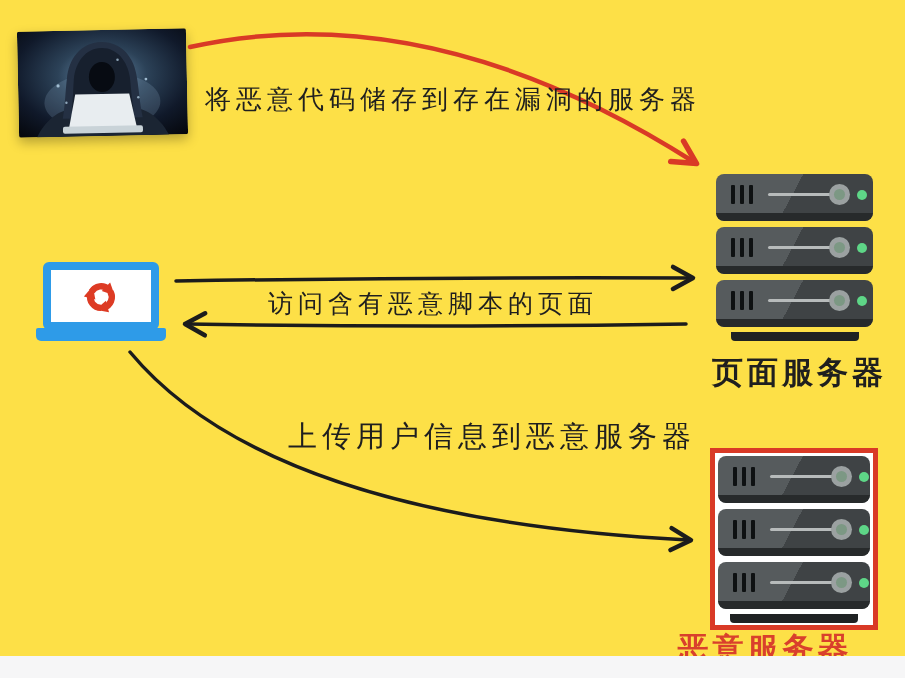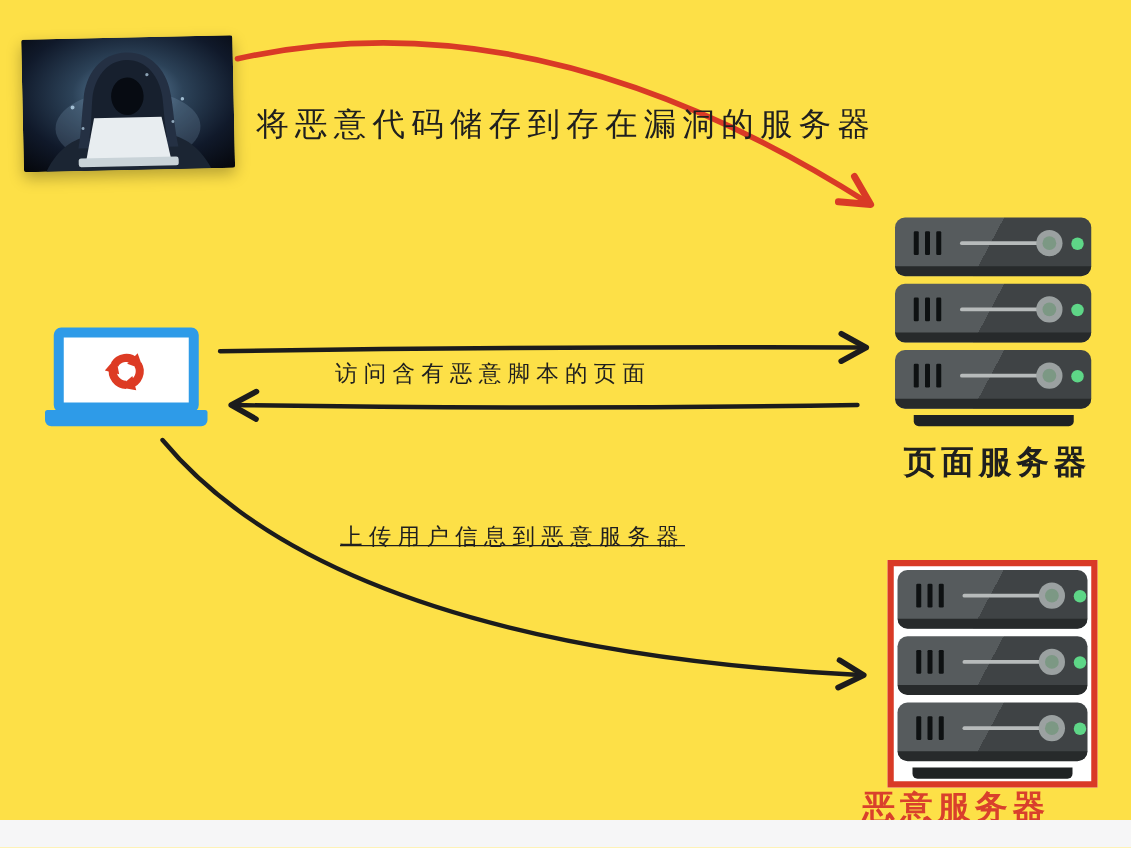--- a/index.html
+++ b/index.html
@@ -91,21 +91,21 @@
   .malicious-box {
     position: absolute; left: 710px; top: 448px;
     border: 5px solid #d93a26;
     padding: 3px 3px 2px 3px;
     background: #ffffff;
   }
   .malicious-box .server-unit { width: 152px; }
 
   .server-label {
     position: absolute;
-    font-size: 26px;
+    font-size: 31px;
     font-weight: bold;
     letter-spacing: 4px;
     white-space: nowrap;
     text-align: center;
     color: #1f1f1f;
   }
   .server-label.malicious { color: #d9402c; }
 
   
   #arrows { position: absolute; left: 0; top: 0; pointer-events: none; }
@@ -166,23 +166,23 @@
 
     <path d="M 176 281 Q 430 277 690 278" fill="none" stroke="#1c1c1c" stroke-width="3.5" stroke-linecap="round" marker-end="url(#ah-black)"></path>
 
     <path d="M 686 324 Q 430 328 188 324" fill="none" stroke="#1c1c1c" stroke-width="3.5" stroke-linecap="round" marker-end="url(#ah-black)"></path>
 
     <path d="M 130 352 Q 268 518 688 540" fill="none" stroke="#1c1c1c" stroke-width="3.5" stroke-linecap="round" marker-end="url(#ah-black)"></path>
   </svg>
 
   <div class="annotation" style="left:205px; top:82px;">将恶意代码储存到存在漏洞的服务器</div>
 
-  <div class="annotation" style="left:268px; top:287px; font-size:18px;">访问含有恶意脚本的页面</div>
-
-  <div class="annotation" style="left:272px; top:417px; font-size:18px;text-decoration:underline;">上传用户信息到恶意服务器</div>
+  <div class="annotation" style="left:268px; top:287px; font-size:25px;">访问含有恶意脚本的页面</div>
+
+  <div class="annotation" style="left:288px; top:417px; font-size:29px;">上传用户信息到恶意服务器</div>
 
   <div class="laptop">
     <div class="screen">
       <svg width="54" height="54" viewBox="0 0 100 100">
         <defs>
           <marker id="rc" orient="auto" markerUnits="userSpaceOnUse" markerWidth="28" markerHeight="28" refX="8" refY="13">
             <path d="M1,2 L24,13 L1,24 Z" fill="#dd3b24"></path>
           </marker>
         </defs>
         <g fill="none" stroke="#dd3b24" stroke-width="12">

